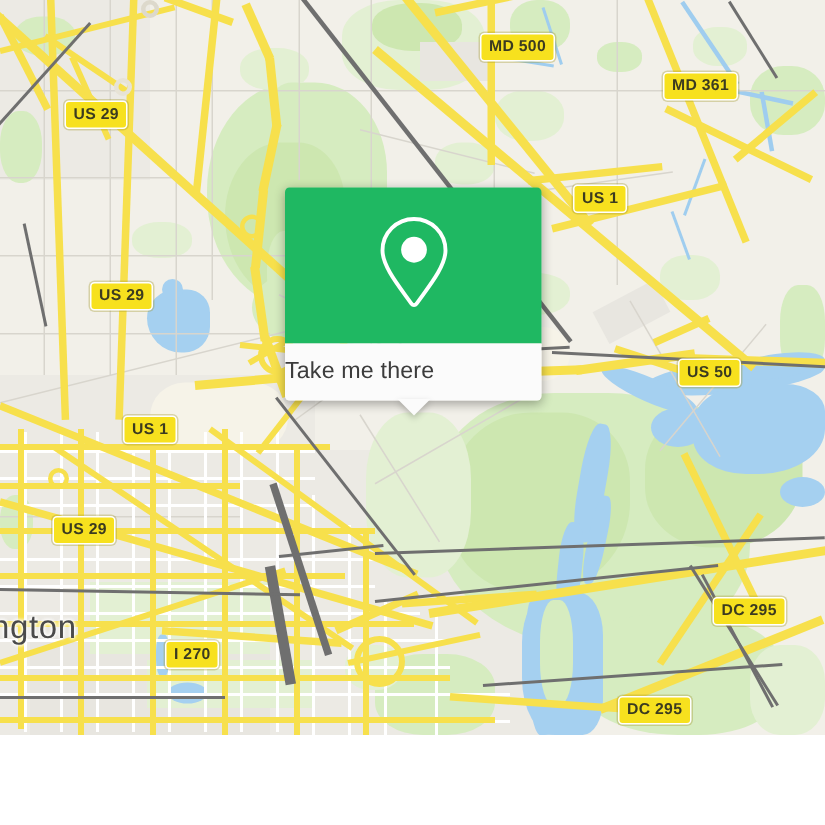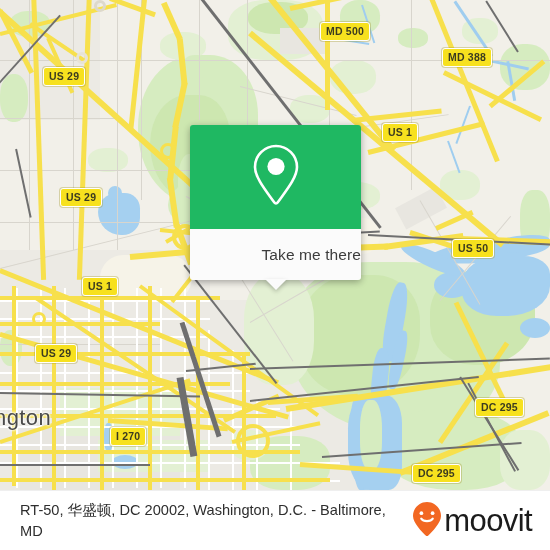--- a/index.html
+++ b/index.html
@@ -93,23 +93,23 @@
     z-index: 40;
   }
   #card-top {
     background: #1fb862;
     height: 104px;
     border-radius: 3px 3px 0 0;
     display: flex; align-items: center; justify-content: center;
   }
   #card-bottom {
     background: #fbfbfb;
-    height: 51px;
+    height: 38px;
     border-radius: 0 0 3px 3px;
-    display: flex; align-items: center; justify-content: flex-end;
+    display: flex; align-items: center; justify-content: flex-start;
     position: relative;
   }
   #card-label {
     font-size: 15.5px;
     color: #3c3c3c;
     letter-spacing: .1px;
   }
   #card-tail {
     position: absolute;
     left: 50%; bottom: -10px;
@@ -384,21 +384,21 @@
       <div class="rail" style="left:468px;top:382px;width:100px;height:2.4px;transform:rotate(62deg);"></div>
       <div class="rail" style="left:322px;top:456px;width:200px;height:2px;transform:rotate(-4deg);"></div>
       <div class="rail" style="left:0;top:464px;width:150px;height:2px;"></div>
       <div class="rail" style="left:486px;top:0;width:60px;height:2.4px;transform:rotate(58deg);"></div>
     </div>
 
     <div class="layer">
       <div class="placelabel" style="left:-6px;top:405px;">ngton</div>
 
       <div class="shield" style="left:320px;top:22px;">MD 500</div>
-      <div class="shield" style="left:442px;top:48px;">MD 388</div>
+      <div class="shield" style="left:442px;top:48px;">MD 361</div>
       <div class="shield" style="left:43px;top:67px;">US 29</div>
       <div class="shield" style="left:382px;top:123px;">US 1</div>
       <div class="shield" style="left:60px;top:188px;">US 29</div>
       <div class="shield" style="left:246px;top:240px;">US 50</div>
       <div class="shield" style="left:452px;top:239px;">US 50</div>
       <div class="shield" style="left:82px;top:277px;">US 1</div>
       <div class="shield" style="left:35px;top:344px;">US 29</div>
       <div class="shield" style="left:110px;top:427px;">I 270</div>
       <div class="shield" style="left:475px;top:398px;">DC 295</div>
       <div class="shield" style="left:412px;top:464px;">DC 295</div>
@@ -415,28 +415,14 @@
           <circle cx="26" cy="24.5" r="8.6" fill="#ffffff"></circle>
         </svg>
       </span>
     </div>
     <div id="card-bottom">
       <span id="card-label">Take me there</span>
       <div id="card-tail"></div>
     </div>
   </div>
 
-  <div id="footer">
-    <div id="footer-text">RT-50, 华盛顿, DC 20002, Washington, D.C. - Baltimore, MD</div>
-    <div id="logo">
-      <span id="logo-pin">
-        <svg width="30" height="36" viewBox="0 0 30 36" aria-hidden="true">
-          <path d="M15 1 C7.3 1 1 7.2 1 14.9 C1 22 10.2 30.9 13.7 34.4 C14.4 35.1 15.6 35.1 16.3 34.4 C19.8 30.9 29 22 29 14.9 C29 7.2 22.7 1 15 1 Z" fill="#f26722"></path>
-          <circle cx="9.4" cy="12.2" r="1.85" fill="#ffffff"></circle>
-          <circle cx="20.6" cy="12.2" r="1.85" fill="#ffffff"></circle>
-          <path d="M9.2 17.6 C11.4 21.0 18.6 21.0 20.8 17.6" stroke="#ffffff" stroke-width="2.1" fill="none" stroke-linecap="round"></path>
-        </svg>
-      </span>
-      <span id="logo-word">moovit</span>
-    </div>
-  </div>
 
 </div>
 
 </body></html>

